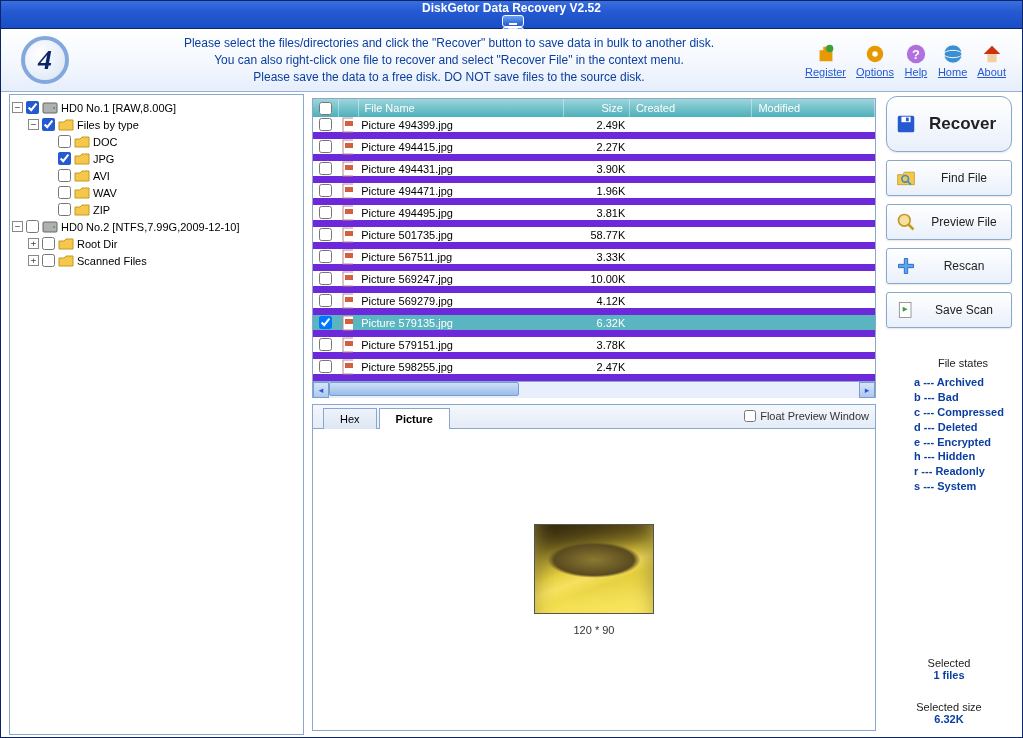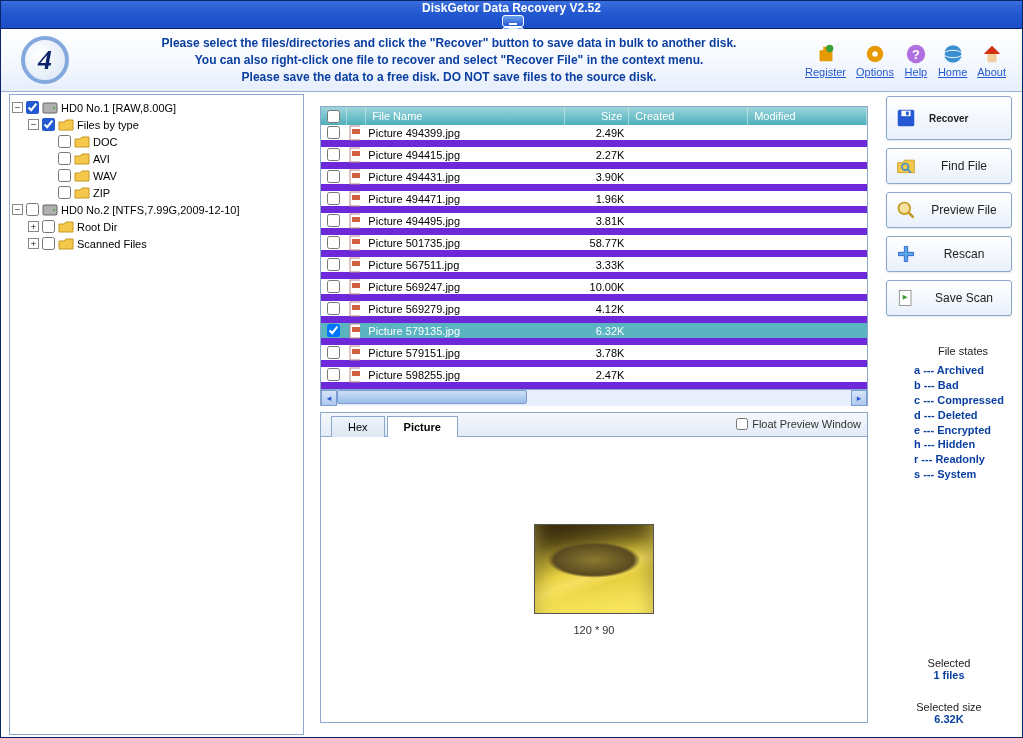--- a/index.html
+++ b/index.html
@@ -11,29 +11,29 @@
 .titlebar .title-text { font-size: 12px; font-weight: bold; flex: 1; }
 .tb-btn { width: 22px; height: 20px; margin-left: 2px; border: 1px solid #fff; border-radius: 3px; display: flex; align-items: center; justify-content: center; font-size: 10px; font-weight: bold; color: #fff; cursor: pointer; }
 .tb-min, .tb-max { background: linear-gradient(to bottom, #6aa0f0, #2459d1); }
 .tb-close { background: linear-gradient(to bottom, #f08060, #d03010); }
 .tb-btn svg { display: block; }
 
 .toolbar-area { background: linear-gradient(to bottom, #ffffff 0%, #f3f7fd 60%, #e6eefc 100%); border-bottom: 1px solid #9ab0d0; padding: 6px 10px 6px 20px; display: flex; align-items: center; }
 .step-badge { width: 48px; height: 48px; border-radius: 50%; border: 4px solid #83a8dd; background: radial-gradient(circle at 35% 35%, #fff, #d7e4f4); display: flex; align-items: center; justify-content: center; margin-right: 24px; color: #0a246a; }
 .step-badge span { font-size: 28px; font-weight: bold; font-style: italic; font-family: "Georgia", serif; }
 .instructions { flex: 1; text-align: center; padding: 0 10px; }
-.instructions p { font-size: 12px; font-weight: bold; color: #0a3ea0; line-height: 1.4; }
+.instructions p { font-size: 12px; font-weight: normal; color: #0a3ea0; line-height: 1.4; }
 .toolbar-links { display: flex; align-items: flex-end; gap: 10px; padding-right: 6px; }
 .tlink { display: flex; flex-direction: column; align-items: center; font-size: 11px; color: #2459d1; text-decoration: underline; cursor: pointer; }
 .tlink .ic { width: 24px; height: 24px; display:flex; align-items:center; justify-content:center; }
 .tlink .ic svg { width: 22px; height: 22px; }
 
 .main { flex: 1; display: flex; min-height: 0; }
 .tree-panel { width: 295px; border: 1px solid #8aa8cc; margin: 2px 2px 2px 8px; background: #fff; overflow: auto; padding: 4px 2px; font-size: 11px; }
-.center-panel { flex: 1; display: flex; flex-direction: column; margin: 14px; min-width: 0; }
+.center-panel { flex: 1; display: flex; flex-direction: column; margin: 6px; min-width: 0; }
 .right-panel { width: 140px; padding: 4px 10px 4px 4px; display: flex; flex-direction: column; align-items: stretch; }
 
 .tree ul { list-style: none; padding-left: 0; }
 .tree li { white-space: nowrap; }
 .tree-row { display: flex; align-items: center; height: 17px; }
 .toggle { width: 11px; height: 11px; border: 1px solid #888; background: #fff; display:inline-flex; align-items:center; justify-content:center; font-size: 9px; line-height:1; margin-right: 3px; cursor: pointer; color:#444; font-family: monospace; }
 .toggle.empty { border:none; background:none; }
 .tree-chk { width: 13px; height: 13px; margin-right: 3px; accent-color: #2459d1; }
 .tree-ic { width: 16px; height: 14px; margin-right: 3px; display:flex; align-items:center; justify-content:center; }
 .tree-label { color: #000; }
@@ -63,21 +63,21 @@
 .tab { padding: 4px 16px; font-size: 11px; border: 1px solid #8aa8cc; border-bottom: none; margin-right: 2px; background: linear-gradient(#eef3fb,#dde6f3); cursor: pointer; position:relative; top:1px; }
 .tab.active { background: #fff; font-weight: bold; }
 .float-prev { margin-left:auto; display:flex; align-items:center; gap:4px; font-size:11px; padding-bottom:4px; color:#333; }
 .float-prev input { width:12px; height:12px; }
 .preview-body { flex:1; background:#fff; display:flex; flex-direction:column; align-items:center; justify-content:center; gap:10px; }
 .preview-img { width:120px; height:90px; background: linear-gradient(160deg,#3a2e10 0%, #7a6a20 20%, #e6d040 45%, #f6e060 55%, #e6d040 65%, #f6e060 100%); border:1px solid #555; box-shadow: inset 0 -20px 20px rgba(255,240,100,0.5), inset 0 20px 20px rgba(40,30,10,0.6); position:relative;}
 .preview-img::after{content:"";position:absolute;left:10%;right:10%;top:20%;bottom:40%;border-radius:50%/40%;background:radial-gradient(ellipse at center,#8a7a30 0%,#5a4a20 60%,transparent 70%);}
 .preview-dim { font-size:11px; color:#333; }
 
 .rbtn { height: 36px; border: 1px solid #8aa8cc; border-radius: 3px; background: linear-gradient(#ffffff,#e9f0fb); margin-bottom: 8px; display:flex; align-items:center; padding: 0 8px; font-size: 12px; cursor:pointer; gap:8px; color:#222; box-shadow: 0 1px 2px rgba(0,0,0,0.1); }
-.rbtn.big { height: 44px; font-size: 10px; font-weight: bold; }
+.rbtn.big { height: 56px; font-size: 17px; font-weight: bold; border-radius: 11px; }
 .rbtn .ric { width:22px; height:22px; display:flex; align-items:center; justify-content:center; }
 .rbtn .rlbl { flex:1; text-align:center; }
 .rbtn.big .rlbl { text-align:left; padding-left:4px; }
 .file-states { margin-top: 20px; font-size: 11px; color: #0a3ea0; font-weight:bold; }
 .file-states .fs-title { text-align:center; color:#222; font-weight:normal; margin-bottom:4px; }
 .file-states div { line-height: 1.35; margin-left: 28px; }
 .selected-info { margin-top:auto; text-align:center; font-size: 11px; color:#0a3ea0; padding-bottom:8px; }
 .selected-info .si-label { color:#222; margin-top:20px; }
 .selected-info .si-value { font-weight:bold; color:#0a3ea0; }
 
@@ -201,20 +201,33 @@
                     <div class="tree-row">
                       <span class="indent" style="width:32px"></span>
                       <span class="toggle empty"></span>
                       <input type="checkbox" class="tree-chk" style="">
                       <span class="tree-ic folder-ic">
                         <svg width="16" height="12">
                           <path fill="#f5c84b" stroke="#c49a20" d="M1 3 L6 3 L8 1 L15 1 L15 11 L1 11 Z"></path>
                         </svg>
                       </span>
                       <span class="tree-label">DOC</span>
+                    </div>
+                  </li>
+                  <li>
+                    <div class="tree-row">
+                      <span class="indent" style="width:32px"></span>
+                      <span class="toggle empty"></span>
+                      <input type="checkbox" class="tree-chk" checked="" style="">
+                      <span class="tree-ic folder-ic">
+                        <svg width="16" height="12">
+                          <path fill="#f5c84b" stroke="#c49a20" d="M1 3 L6 3 L8 1 L15 1 L15 11 L1 11 Z"></path>
+                        </svg>
+                      </span>
+                      <span class="tree-label">JPG</span>
                     </div>
                   </li>
                   <li>
                     <div class="tree-row">
                       <span class="indent" style="width:32px"></span>
                       <span class="toggle empty"></span>
                       <input type="checkbox" class="tree-chk" style="">
                       <span class="tree-ic folder-ic">
                         <svg width="16" height="12">
                           <path fill="#f5c84b" stroke="#c49a20" d="M1 3 L6 3 L8 1 L15 1 L15 11 L1 11 Z"></path>

